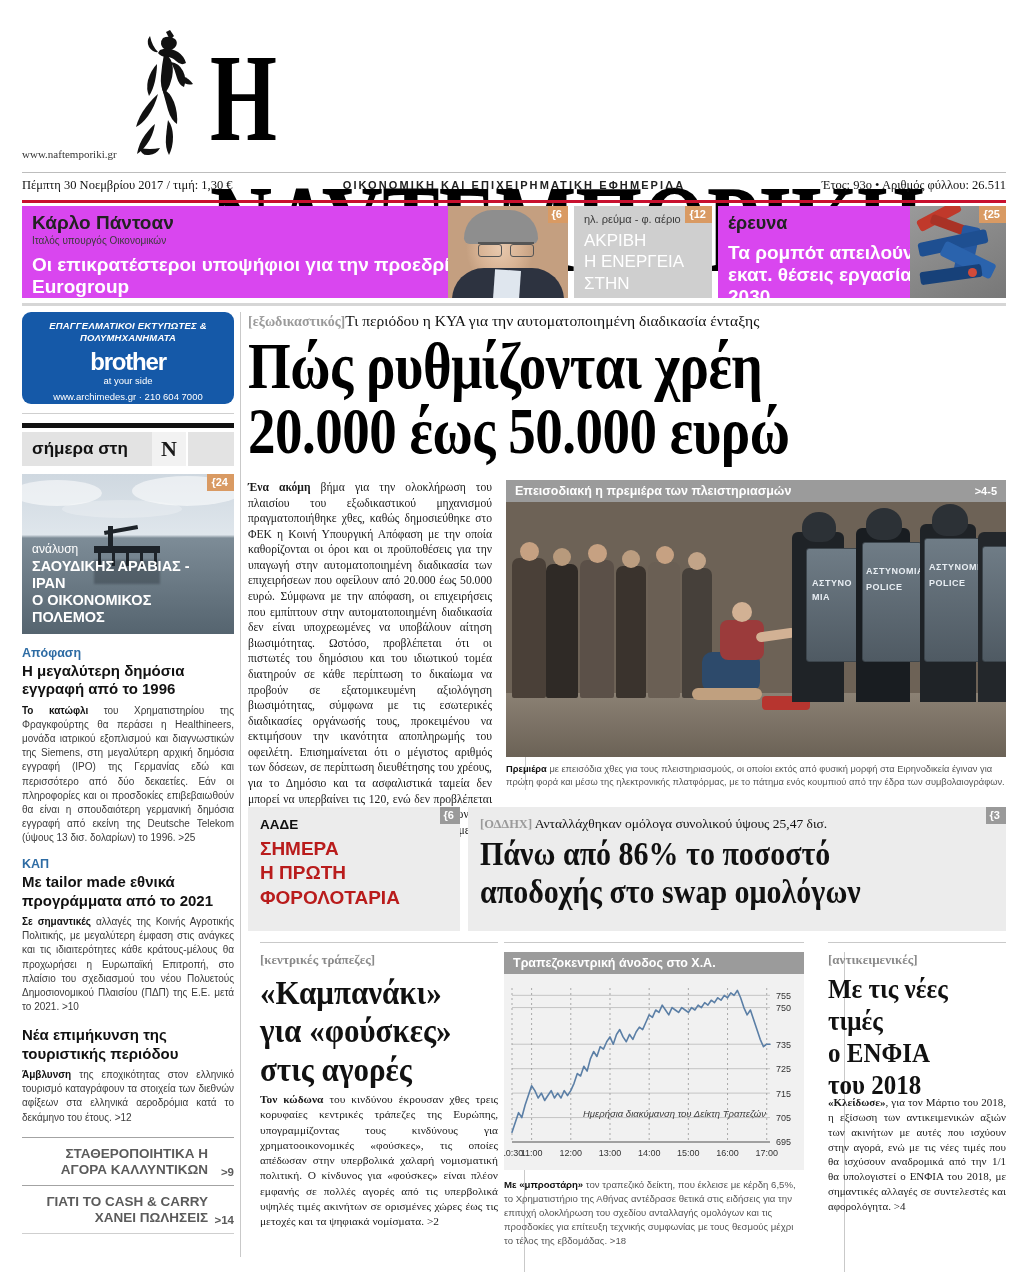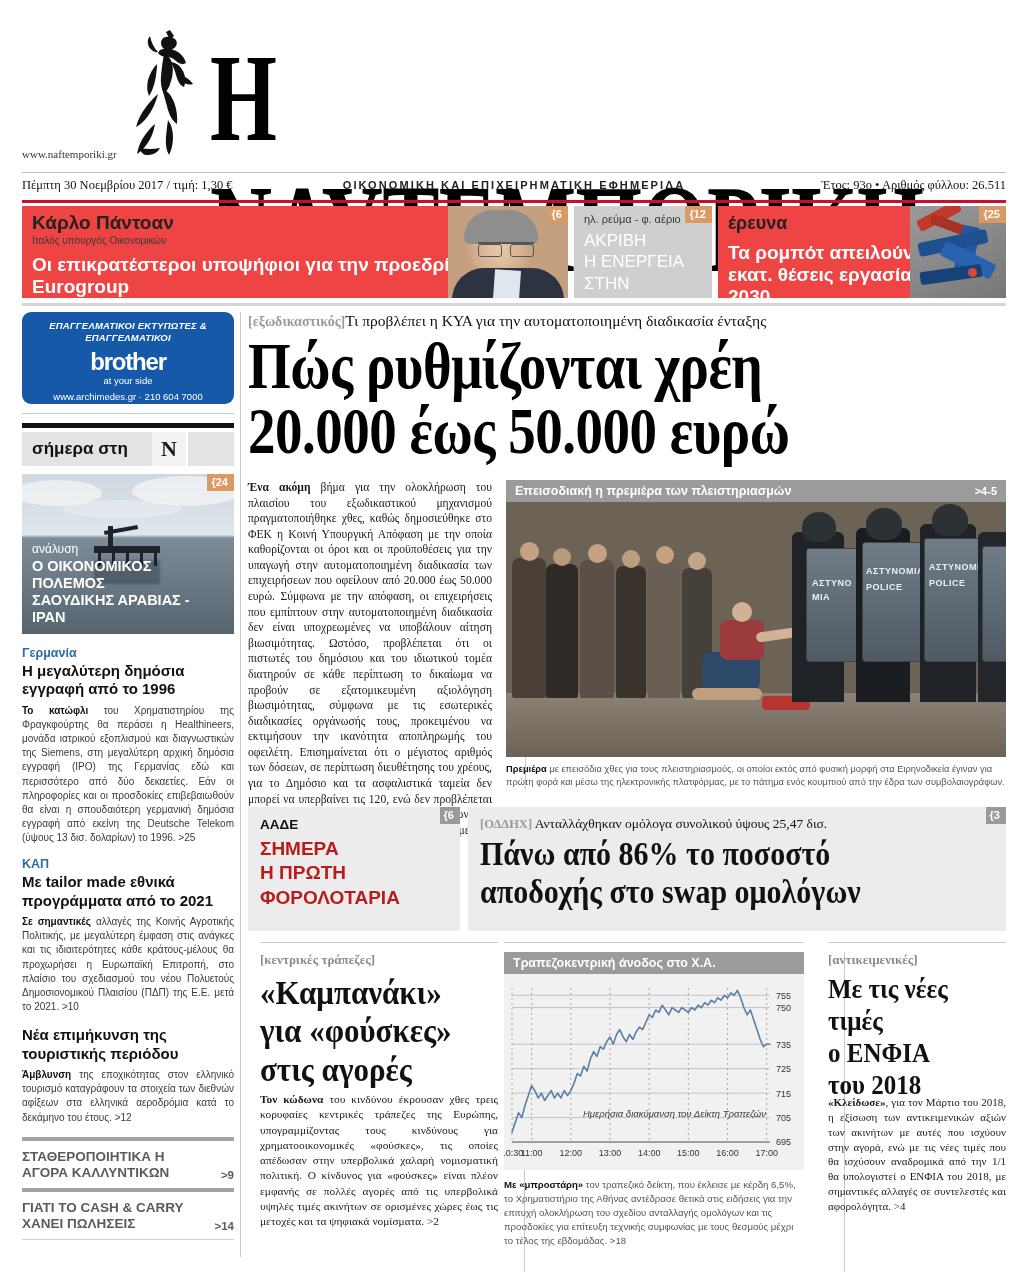--- a/index.html
+++ b/index.html
@@ -34,21 +34,21 @@
   }
   .rule-top{position:absolute;left:22px;top:172px;width:984px;height:1px;background:#bdbdbd;}
   .meta-row{position:absolute;left:22px;top:178px;width:984px;height:20px;}
   .meta-left{position:absolute;left:0;top:0;font-family:"Liberation Serif", serif;font-size:12.5px;color:#111;}
   .meta-center{position:absolute;left:0;right:0;top:1px;text-align:center;font-size:11px;font-weight:bold;letter-spacing:2.1px;color:#222;}
   .meta-right{position:absolute;right:0;top:0;font-family:"Liberation Serif", serif;font-size:12.5px;color:#111;}
   .rule-red{position:absolute;left:22px;top:200px;width:984px;height:2.5px;background:#c8102e;}
 
   
   .teasers{position:absolute;left:22px;top:206px;width:984px;height:92px;display:flex;gap:6px;}
-  .teaser{position:relative;background:#ef4444;overflow:hidden;}
+  .teaser{position:relative;background:#d946ef;overflow:hidden;}
   .t1{width:546px;}
   .t2{width:138px;background:#cfcfcf;}
   .t3{width:288px;}
   .t-pad{padding:7px 10px 0 10px;}
   .t-kicker{font-size:19px;font-weight:bold;color:#222;line-height:1.05;}
   .t-sub{font-size:10px;color:#3a3a3a;margin-top:2px;}
   .t-head{font-size:19px;font-weight:bold;color:#ffffff;line-height:1.16;margin-top:8px;}
   .t2-kicker{font-size:11px;color:#3a3a3a;}
   .t2-head{font-size:17px;font-weight:normal;color:#ffffff;line-height:1.25;margin-top:5px;}
   .t3-kicker{font-size:18px;font-weight:bold;color:#222;}
@@ -120,21 +120,21 @@
   .oil-refl{position:absolute;left:72px;top:86px;width:66px;height:24px;background:rgba(20,26,32,.3);filter:blur(1px);}
   .oil-txt{position:absolute;left:10px;bottom:8px;right:8px;color:#fff;}
   .oil-kick{font-size:12px;}
   .oil-head{font-size:14.5px;font-weight:bold;line-height:1.18;margin-top:2px;}
   .sb-item{margin-top:12px;}
   .sb-kicker{font-size:12.5px;font-weight:bold;color:#2e6ca4;}
   .sb-head{font-size:15px;font-weight:bold;line-height:1.22;margin-top:2px;color:#111;}
   .sb-body{font-size:10px;line-height:1.42;color:#3a3a3a;margin-top:5px;text-align:justify;}
   .sb-body b{color:#111;}
   .sb-lines{margin-top:12px;}
-  .sb-line{border-top:4px solid #a3a3a3;padding:8px 0 7px 0;position:relative;}
+  .sb-line{border-top:1px solid #a3a3a3;padding:8px 0 7px 0;position:relative;text-align:right;}
   .sb-line-t{font-size:13.5px;font-weight:bold;color:#5b5b5b;line-height:1.2;padding-right:26px;}
   .sb-line-p{position:absolute;right:0;bottom:7px;font-size:11.5px;font-weight:bold;color:#5b5b5b;}
   .sb-line.last{border-bottom:1px solid #cfcfcf;}
 
   
   .topstory{position:absolute;left:226px;top:0;width:758px;}
   .kicker-row{font-family:"Liberation Serif", serif;font-size:15.5px;color:#111;}
   .kicker-tag{color:#9a9a9a;font-weight:bold;font-size:14px;}
   .bighead{
     font-family:"Liberation Serif", serif;font-weight:bold;
@@ -279,21 +279,21 @@
 
     <div class="vline" style="left:218px;top:0;height:945px;"></div>
     <div class="vline" style="left:503px;top:178px;height:300px;"></div>
     <div class="vline" style="left:502px;top:640px;height:320px;"></div>
     <div class="vline" style="left:822px;top:640px;height:320px;"></div>
 
     <div class="leftcol">
 
       <div class="ad-brother">
         <div class="ad-l1">ΕΠΑΓΓΕΛΜΑΤΙΚΟΙ ΕΚΤΥΠΩΤΕΣ &amp;</div>
-        <div class="ad-l1">ΕΠΑΓΓΕΛΜΑΤΙΚΟΙ</div>
+        <div class="ad-l1">ΠΟΛΥΜΗΧΑΝΗΜΑΤΑ</div>
         <div class="ad-brand">brother</div>
         <div class="ad-tag">at your side</div>
         <div class="ad-url">www.archimedes.gr · 210 604 7000</div>
       </div>
 
       <div class="hr-soft"></div>
       <div class="hr-thick"></div>
 
       <div class="today-bar">
         <div class="today-lbl">σήμερα στη</div>
@@ -312,29 +312,29 @@
           <div class="oil-leg" style="left:32px;"></div>
           <div class="oil-leg" style="left:46px;"></div>
           <div class="oil-leg" style="left:60px;"></div>
           <div class="oil-pump"></div>
           <div class="oil-arm"></div>
         </div>
         <div class="oil-refl"></div>
         <div class="oil-txt">
           <div class="oil-kick">ανάλυση</div>
           <div class="oil-head">
+            <div>ΣΑΟΥΔΙΚΗΣ ΑΡΑΒΙΑΣ - ΙΡΑΝ</div>
             <div>Ο ΟΙΚΟΝΟΜΙΚΟΣ ΠΟΛΕΜΟΣ</div>
-            <div>ΣΑΟΥΔΙΚΗΣ ΑΡΑΒΙΑΣ - ΙΡΑΝ</div>
           </div>
         </div>
         <div class="pagebadge">{24</div>
       </div>
 
       <div class="sb-item">
-        <div class="sb-kicker">Γερμανία</div>
+        <div class="sb-kicker">Απόφαση</div>
         <div class="sb-head">Η μεγαλύτερη δημόσια εγγραφή από το 1996</div>
         <div class="sb-body"><b>Το κατώφλι</b><span> του Χρηματιστηρίου της Φραγκφούρτης θα περάσει η Healthineers, μονάδα ιατρικού εξοπλισμού και διαγνωστικών της Siemens, στη μεγαλύτερη αρχική δημόσια εγγραφή (IPO) της Γερμανίας εδώ και περισσότερο από δύο δεκαετίες. Εάν οι πληροφορίες και οι προσδοκίες επιβεβαιωθούν θα είναι η σπουδαιότερη γερμανική δημόσια εγγραφή από εκείνη της Deutsche Telekom (ύψους 13 δισ. δολαρίων) το 1996. &gt;25</span></div>
       </div>
 
       <div class="sb-item">
         <div class="sb-kicker">ΚΑΠ</div>
         <div class="sb-head">Με tailor made εθνικά προγράμματα από το 2021</div>
         <div class="sb-body"><b>Σε σημαντικές</b><span> αλλαγές της Κοινής Αγροτικής Πολιτικής, με μεγαλύτερη έμφαση στις ανάγκες και τις ιδιαιτερότητες κάθε κράτους-μέλους θα προχωρήσει η Ευρωπαϊκή Επιτροπή, στο πλαίσιο του σχεδιασμού του νέου Πολυετούς Δημοσιονομικού Πλαισίου (ΠΔΠ) της Ε.Ε. μετά το 2021. &gt;10</span></div>
       </div>
 
@@ -349,21 +349,21 @@
           <div class="sb-line-p">&gt;9</div>
         </div>
         <div class="sb-line last">
           <div class="sb-line-t">ΓΙΑΤΙ ΤΟ CASH &amp; CARRY ΧΑΝΕΙ ΠΩΛΗΣΕΙΣ</div>
           <div class="sb-line-p">&gt;14</div>
         </div>
       </div>
     </div>
 
     <div class="topstory">
-      <div class="kicker-row"><span class="kicker-tag">[εξωδικαστικός]</span><span>Τι προβλέπει η ΚΥΑ για την αυτοματοποιημένη διαδικασία ένταξης</span></div>
+      <div class="kicker-row"><span class="kicker-tag">[εξωδικαστικός]</span><span>Τι περιόδου η ΚΥΑ για την αυτοματοποιημένη διαδικασία ένταξης</span></div>
       <div class="bighead">
         <div>Πώς ρυθμίζονται χρέη</div>
         <div>20.000 έως 50.000 ευρώ</div>
       </div>
     </div>
 
     <div class="story-row">
       <div class="lead"><b>Ένα ακόμη</b><span> βήμα για την ολοκλήρωση του πλαισίου του εξωδικαστικού μηχανισμού πραγματοποιήθηκε χθες, καθώς δημοσιεύθηκε στο ΦΕΚ η Κοινή Υπουργική Απόφαση με την οποία καθορίζονται οι όροι και οι προϋποθέσεις για την υπαγωγή στην αυτοματοποιημένη διαδικασία των επιχειρήσεων που οφείλουν από 20.000 έως 50.000 ευρώ. Σύμφωνα με την απόφαση, οι επιχειρήσεις που εμπίπτουν στην αυτοματοποιημένη διαδικασία δεν είναι υποχρεωμένες να υποβάλουν αίτηση βιωσιμότητας. Ωστόσο, προβλέπεται ότι οι πιστωτές του δημόσιου και του ιδιωτικού τομέα διατηρούν σε κάθε περίπτωση το δικαίωμα να προβούν σε εξατομικευμένη αξιολόγηση βιωσιμότητας, σύμφωνα με τις εσωτερικές διαδικασίες οργάνωσής τους, προκειμένου να εκτιμήσουν την ικανότητα αποπληρωμής του οφειλέτη. Επισημαίνεται ότι ο μέγιστος αριθμός των δόσεων, σε περίπτωση διευθέτησης του χρέους, για το Δημόσιο και τα ασφαλιστικά ταμεία δεν μπορεί να υπερβαίνει τις 120, ενώ δεν προβλέπεται η διαγραφή χρέους, πλην των καθορισμένων από τον νόμο ποσοστών διαγραφής τόκων υπερημερίας, προστίμων και προσαυξήσεων. &gt;7</span></div>
 
       <div class="photo-block">

